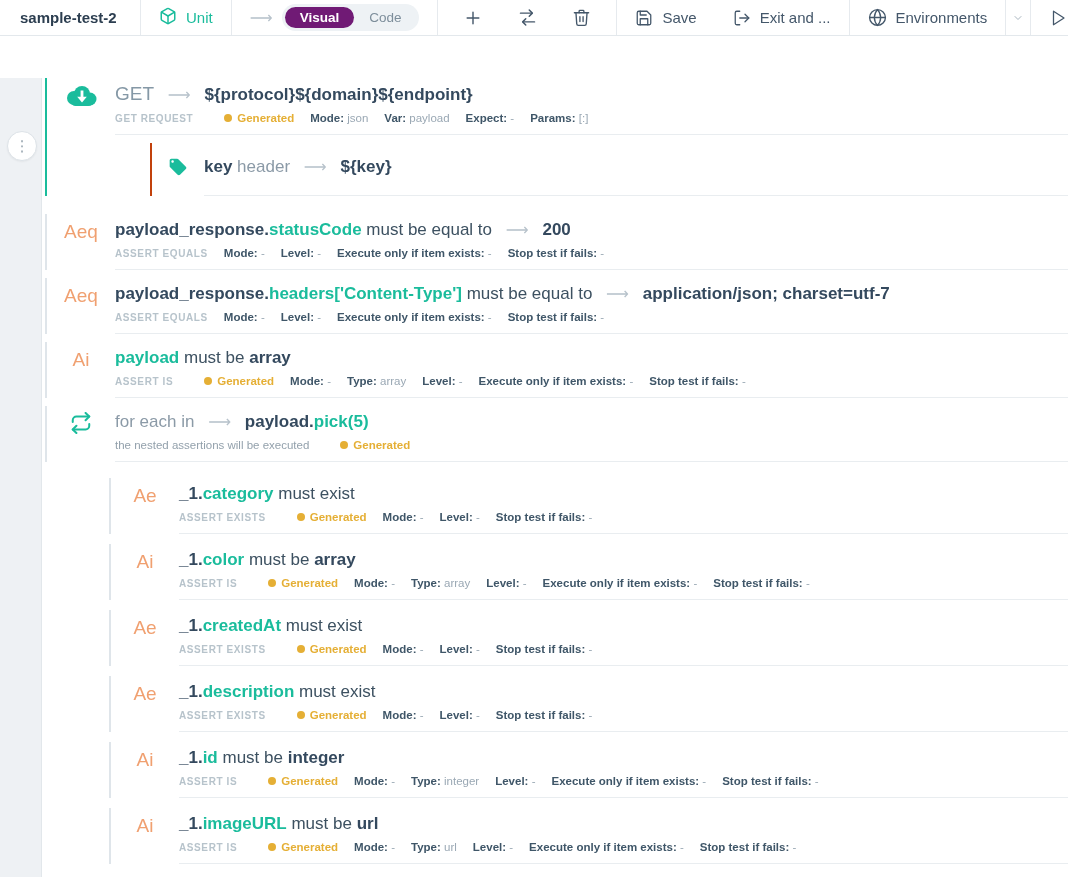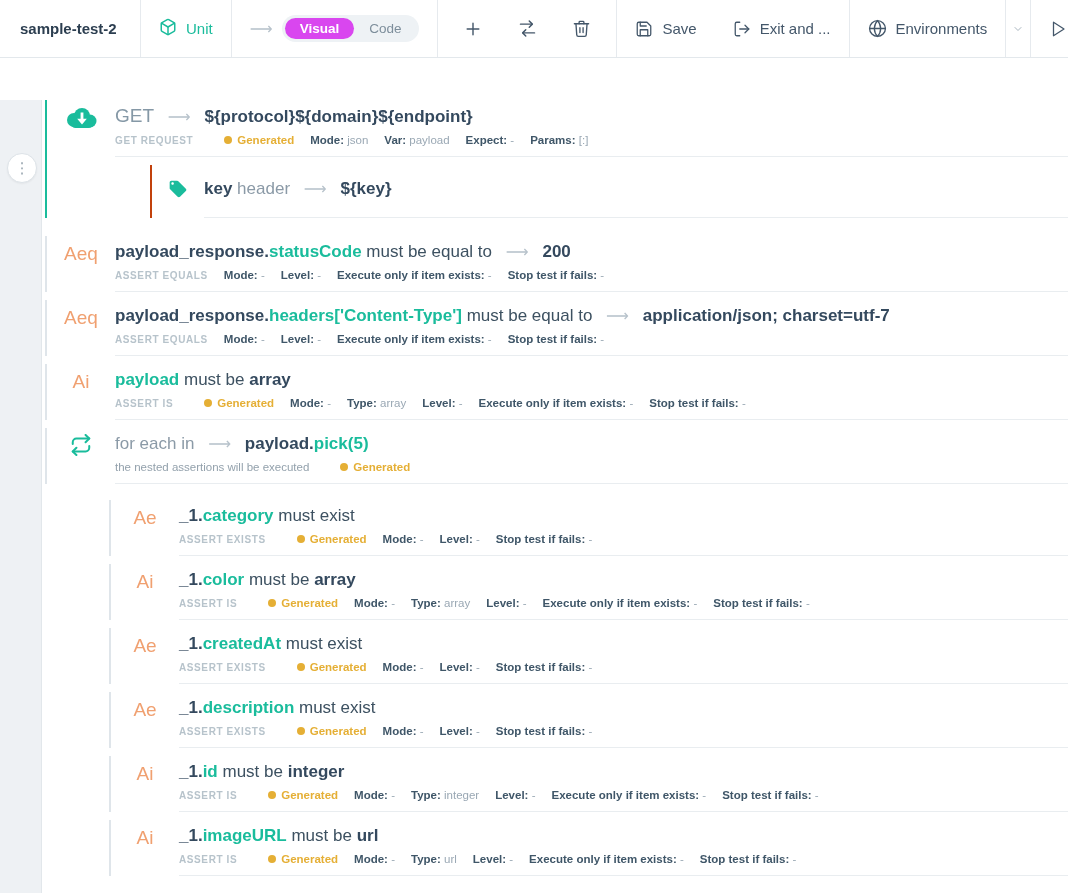--- a/index.html
+++ b/index.html
@@ -1,30 +1,30 @@
 <!DOCTYPE html>
 <html><head>
 <meta charset="utf-8">
 <style>
   * { margin:0; padding:0; box-sizing:border-box; }
   html,body { width:1068px; height:893px; background:#fff; overflow:hidden;
               font-family:"Liberation Sans", sans-serif; color:#36495a; }
 
   
-  .toolbar { display:flex; align-items:stretch; height:58px; background:#fff;
+  .toolbar { display:flex; align-items:stretch; height:36px; background:#fff;
              border-bottom:1px solid #e3e8ec; }
   .seg { display:flex; align-items:center; gap:9px; padding:0 18px; font-size:15px; white-space:nowrap; }
   .bl { border-left:1px solid #e6eaee; }
   .tname { font-weight:700; color:#2c3e50; padding:0 20px; min-width:140px; }
   .teal { color:#1abc9c; }
   .navy { color:#44576a; }
   .arrow-glyph { color:#b7c2cb; font-size:16px; }
   .pillbox { display:flex; background:#eef2f5; border-radius:14px; padding:3px; }
   .pill { border-radius:12px; padding:3px 15px; font-size:13.5px; font-weight:700; cursor:pointer; }
-  .pill.on { background:#d946ef; color:#fff; }
+  .pill.on { background:#701a75; color:#fff; }
   .pill.off { color:#7d8e9b; font-weight:400; }
   .iconbtn { display:flex; align-items:center; justify-content:center; padding:0 17px; cursor:pointer; }
   .seg-exit { flex:1; }
   .chev { display:flex; align-items:center; padding:0 6px; }
   svg.tb { stroke:#44576a; fill:none; stroke-width:1.7; stroke-linecap:round; stroke-linejoin:round; }
   svg.tealstroke { stroke:#1abc9c; fill:none; stroke-width:2; stroke-linecap:round; stroke-linejoin:round; }
 
   
   .stage { position:relative; height:841px; overflow:hidden; padding:42px 0 0 45px; background:#fff; }
   .rail { position:absolute; left:0; top:42px; bottom:0; width:42px;
@@ -57,21 +57,21 @@
   .mv { color:#9aa8b4; }
   .gen { display:inline-flex; align-items:center; gap:5px; color:#e5af35; font-weight:700;padding-left:15px; }
   .gen .dot { width:8px; height:8px; border-radius:50%; background:#e5af35; }
 
   .childwrap { margin-left:64px; margin-top:8px; }
   .child { border-left:2px solid #c2410c; display:flex;margin-left:39px; }
   .child .badgecol { width:52px; flex:0 0 52px; padding-top:14px; }
   .child .maincol { padding:12px 0 16px; }
 
   .nested { margin-left:64px; margin-top:16px; }
-  .nested .comp { }
+  .nested .comp { margin-bottom:10px; }
 </style>
 </head>
 <body>
 
 <header class="toolbar">
   <div class="seg tname">sample-test-2</div>
 
   <div class="seg bl">
     <span>
       <svg class="tealstroke" width="18" height="18" viewBox="0 0 24 24">

